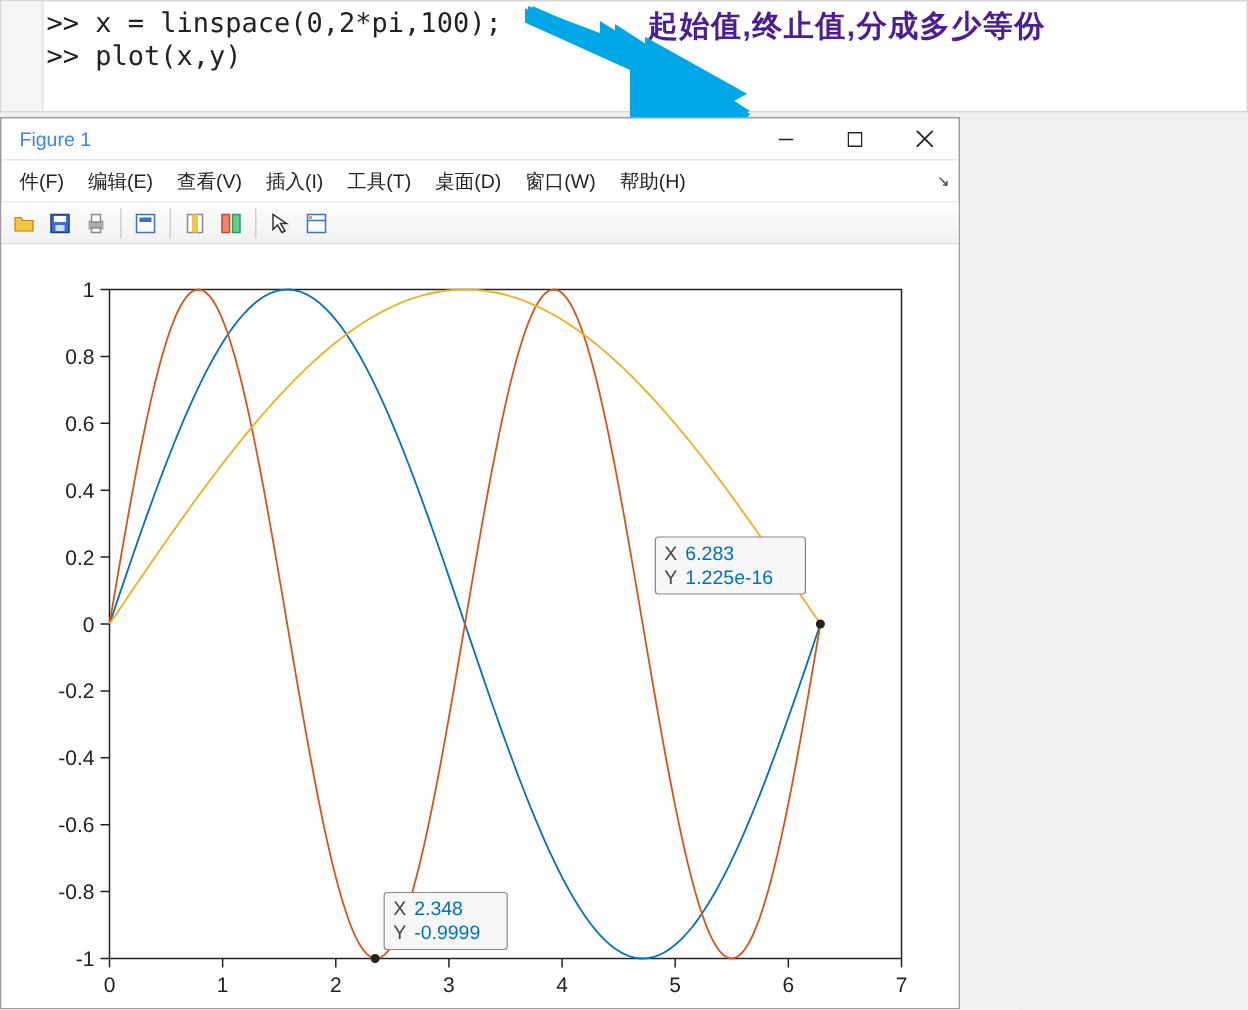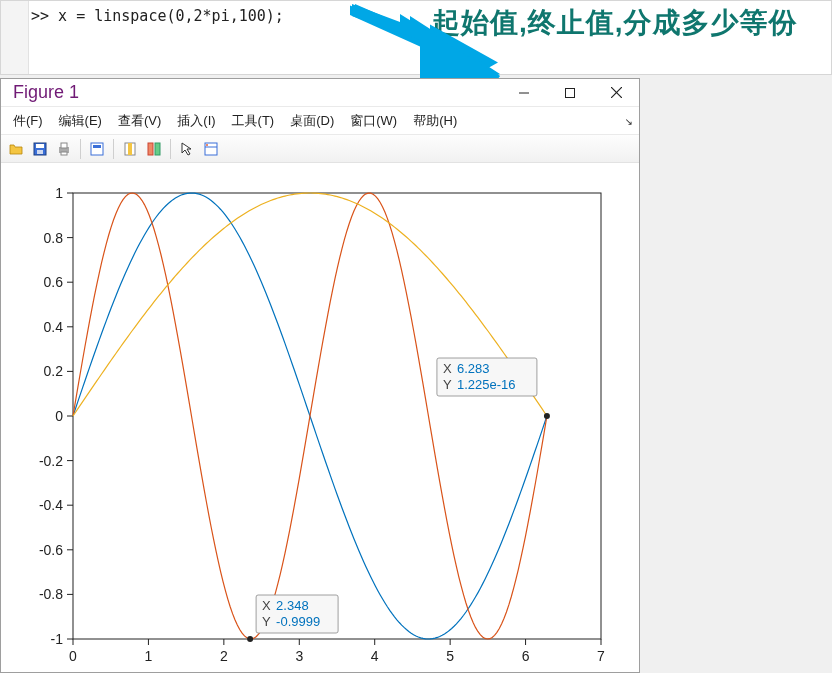--- a/index.html
+++ b/index.html
@@ -14,21 +14,21 @@
     position: relative;
   }
   .editor-area {
     position: absolute;
     top: 0; left: 0; right: 0;
     height: 75px;
     background: #fff;
     border: 1px solid #d6d6d6;
     padding: 4px 2px 0 30px;
     font-family: Consolas, monospace;
-    font-size: 15px;
+    font-size: 18px;
     color: #222;
   }
   .editor-line {
     line-height: 22px;
     white-space: pre;
   }
   .editor-line .code { color: #222; }
   .gutter {
     position: absolute;
     left: 0; top: 0; bottom: 0;
@@ -42,24 +42,24 @@
     left: 50%;
     top: 0; bottom: 0;
     width: 2px;
     background: #10b0f0;
     opacity: 0;
   }
   .annotation {
     position: absolute;
     top: 4px;
     left: 432px;
-    color: #0f766e;
+    color: #4c1d95;
     font-family: "Microsoft YaHei", Arial, sans-serif;
     font-weight: 700;
-    font-size: 28px;
+    font-size: 20px;
     letter-spacing: 1px;
   }
   .arrow-svg {
     position: absolute;
     top: 0; left: 0;
     pointer-events: none;
   }
   .figure-window {
     position: absolute;
     top: 78px;
@@ -70,22 +70,22 @@
     border: 1px solid #9e9e9e;
     display: flex;
     flex-direction: column;
   }
   .titlebar {
     height: 28px;
     display: flex;
     align-items: center;
     border-bottom: 1px solid #eaeaea;
     padding-left: 12px;
-    font-size: 18px;
-    color: #701a75;
+    font-size: 13px;
+    color: #3b82f6;
   }
   .titlebar-spacer { flex: 1; }
   .win-btn {
     width: 46px;
     height: 28px;
     display: flex;
     align-items: center;
     justify-content: center;
     font-family: Arial, sans-serif;
     font-size: 12px;
@@ -150,20 +150,21 @@
   .datatip-text { font: 13px Arial; }
   .datatip-key { fill: #444; }
   .datatip-val { fill: #0072bd; font-weight: 500; }
 </style>
 </head>
 <body>
 
 <div class="editor-area">
   <div class="gutter"></div>
   <div class="editor-line"><span class="code">&gt;&gt; x = linspace(0,2*pi,100);</span></div>
+  <div class="editor-line"><span class="code">&gt;&gt; plot(x,y)</span></div>
 </div>
 
 <div class="annotation">起始值,终止值,分成多少等份</div>
 
 <svg class="arrow-svg" width="832" height="120">
   <polygon points="350,10 430,44 430,30 498,70 430,110 430,58 350,20" fill="#00a7e6" transform="translate(0,-4) scale(1,0.95)"></polygon>
   <polygon points="355,4 410,28 410,16 500,74 430,102 430,42 355,16" fill="#00a7e6"></polygon>
   <polygon points="355,6 500,76 490,90 420,40" fill="#00a7e6"></polygon>
   <polygon points="352,4 400,22 400,14 500,76 420,96 420,40 352,16" fill="#00a7e6"></polygon>
 </svg>

